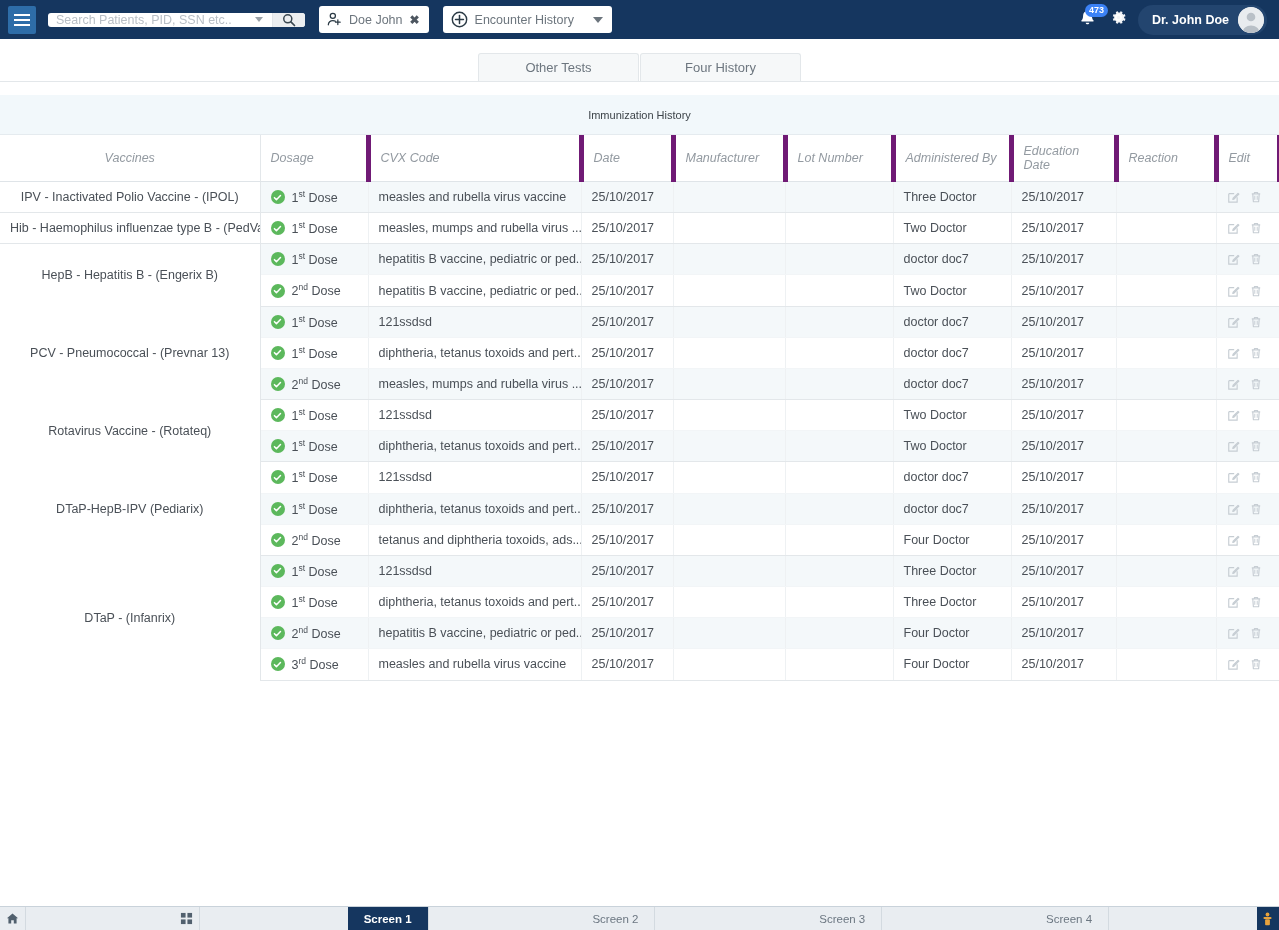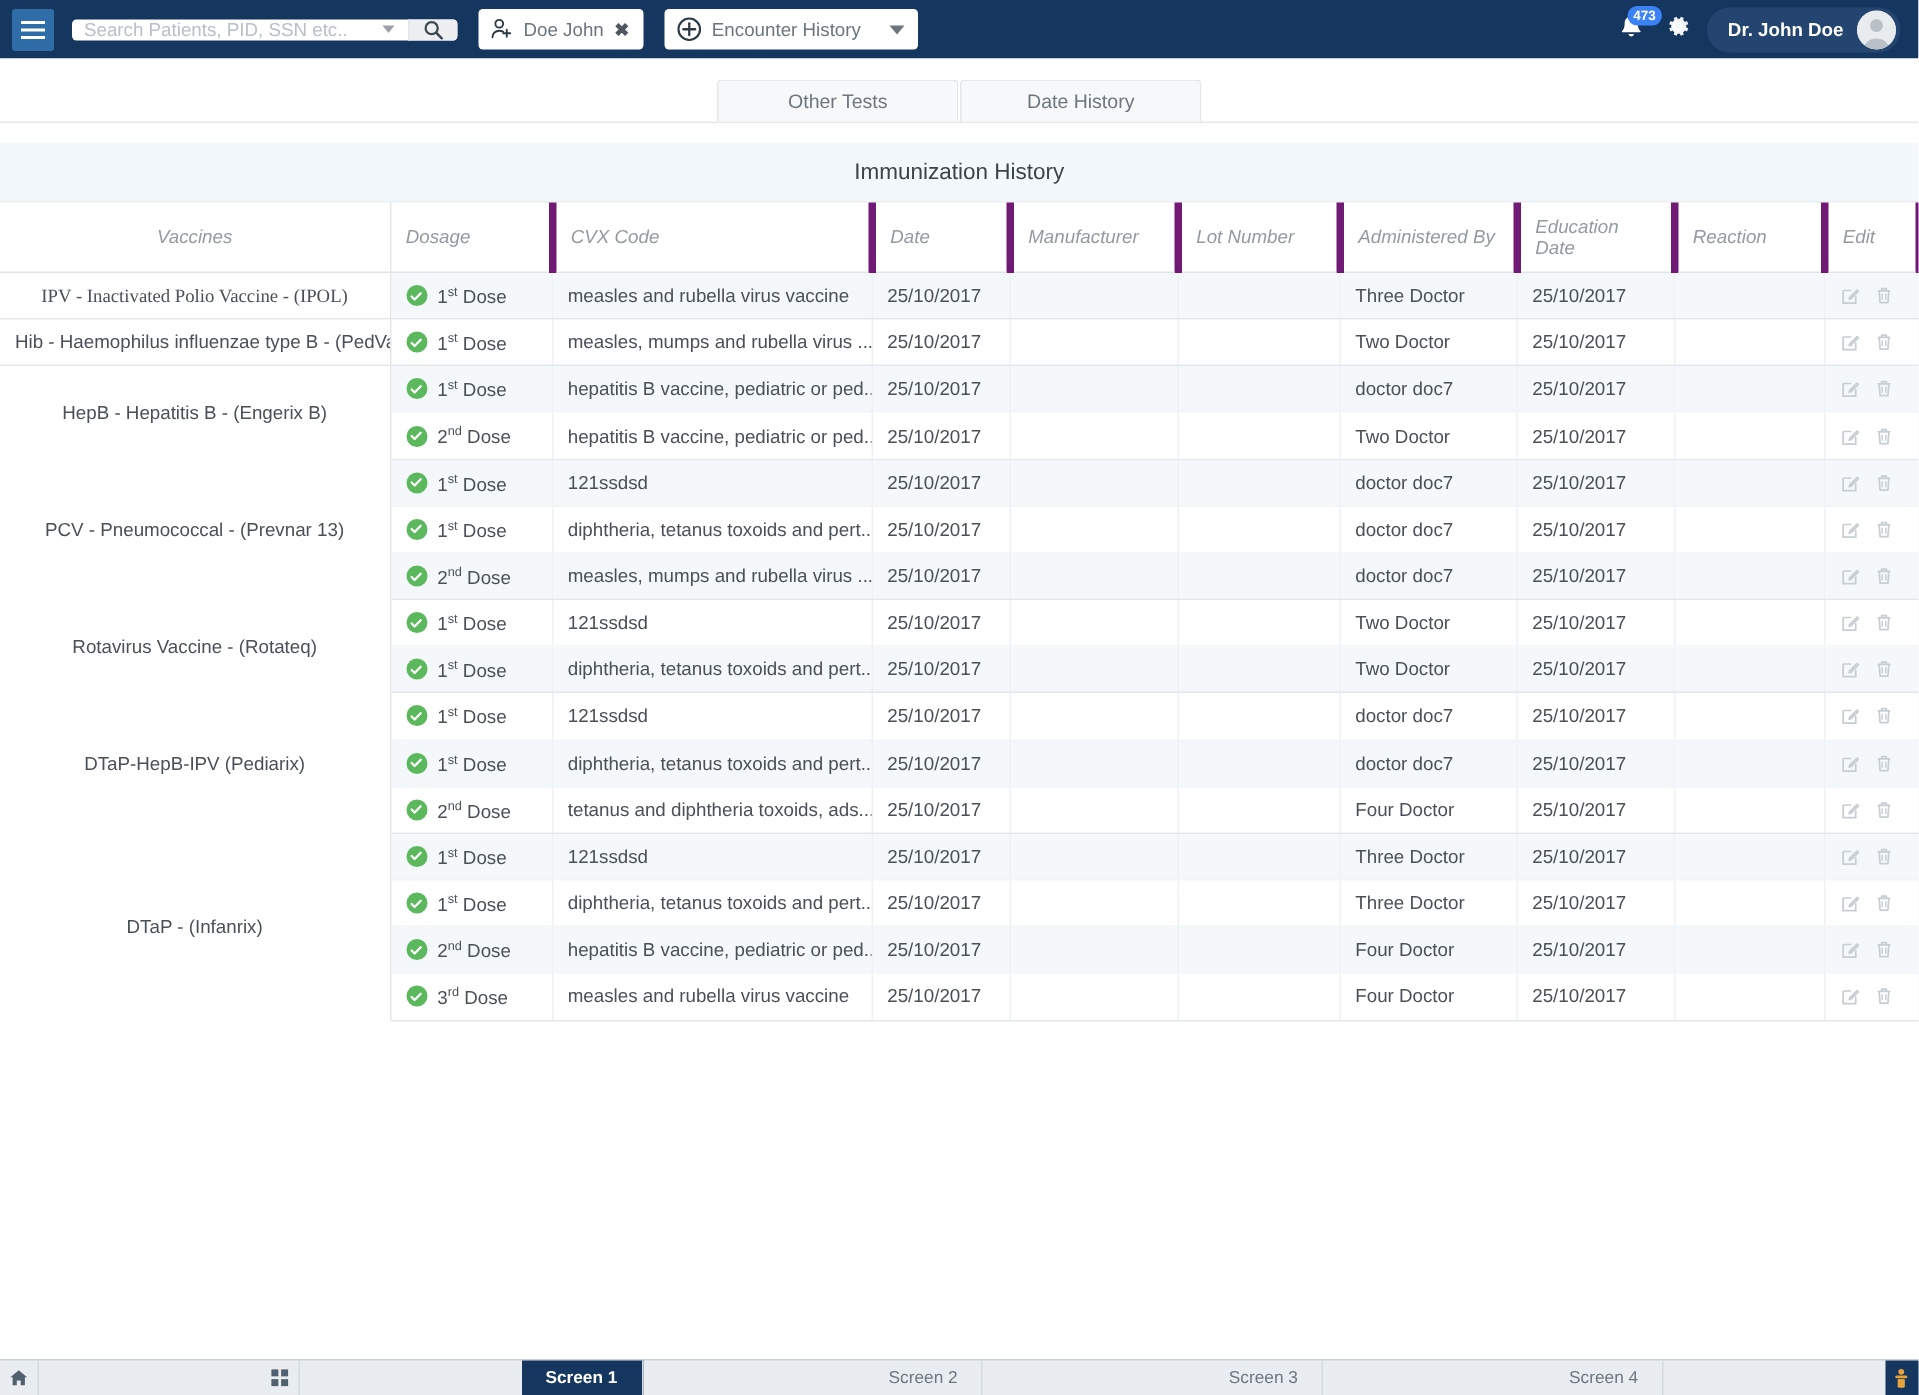--- a/index.html
+++ b/index.html
@@ -149,21 +149,21 @@
     left:0; right:0; top: 42px;
     border-bottom: 1px solid #e3e7ea;
   }
 
   
   .panel-title {
     height: 40px;
     background: #f2f8fb;
     border-bottom: 1px solid #e5ebef;
     display:flex; align-items:center; justify-content:center;
-    font-size: 15px;
+    font-size: 11px;
     color: #3d4449;
   }
 
   
   table.imm {
     width: 1279px;
     border-collapse: collapse;
     table-layout: fixed;
     font-size: 12.5px;
   }
@@ -336,21 +336,21 @@
   </div>
 </div>
 
 <div class="tabstrip-wrap">
   <div class="tabrule"></div>
   <div class="tabstrip">
     <div class="tab">
       <span>Other Tests</span>
     </div>
     <div class="tab">
-      <span>Date History</span>
+      <span>Four History</span>
     </div>
   </div>
 </div>
 
 <div class="panel-title">
   <span>Immunization History</span>
 </div>
 
 <table class="imm">
   <colgroup>
@@ -374,21 +374,21 @@
       <th>Manufacturer</th>
       <th>Lot Number</th>
       <th>Administered By</th>
       <th>Education Date</th>
       <th>Reaction</th>
       <th>Edit</th>
     </tr>
   </thead>
   <tbody id="imm-body">
       <tr class="r-odd grp-end">
-        <td class="vac" rowspan="1" style="background: rgb(255, 255, 255); font-family: Liberation Serif, serif;">IPV - Inactivated Polio Vaccine - (IPOL)</td>
+        <td class="vac" rowspan="1" style="background: rgb(255, 255, 255);">IPV - Inactivated Polio Vaccine - (IPOL)</td>
         <td>
           <span class="dose-cell">
             <span class="chk">
               <svg width="9" height="9" viewBox="0 0 10 10">
                 <path d="M1.6 5.2l2.2 2.2 4.5-4.6" fill="none" stroke="#fff" stroke-width="1.7" stroke-linecap="round" stroke-linejoin="round"></path>
               </svg>
             </span>
             <span><span>1</span><sup>st</sup> <span>Dose</span></span>
           </span>
         </td>

